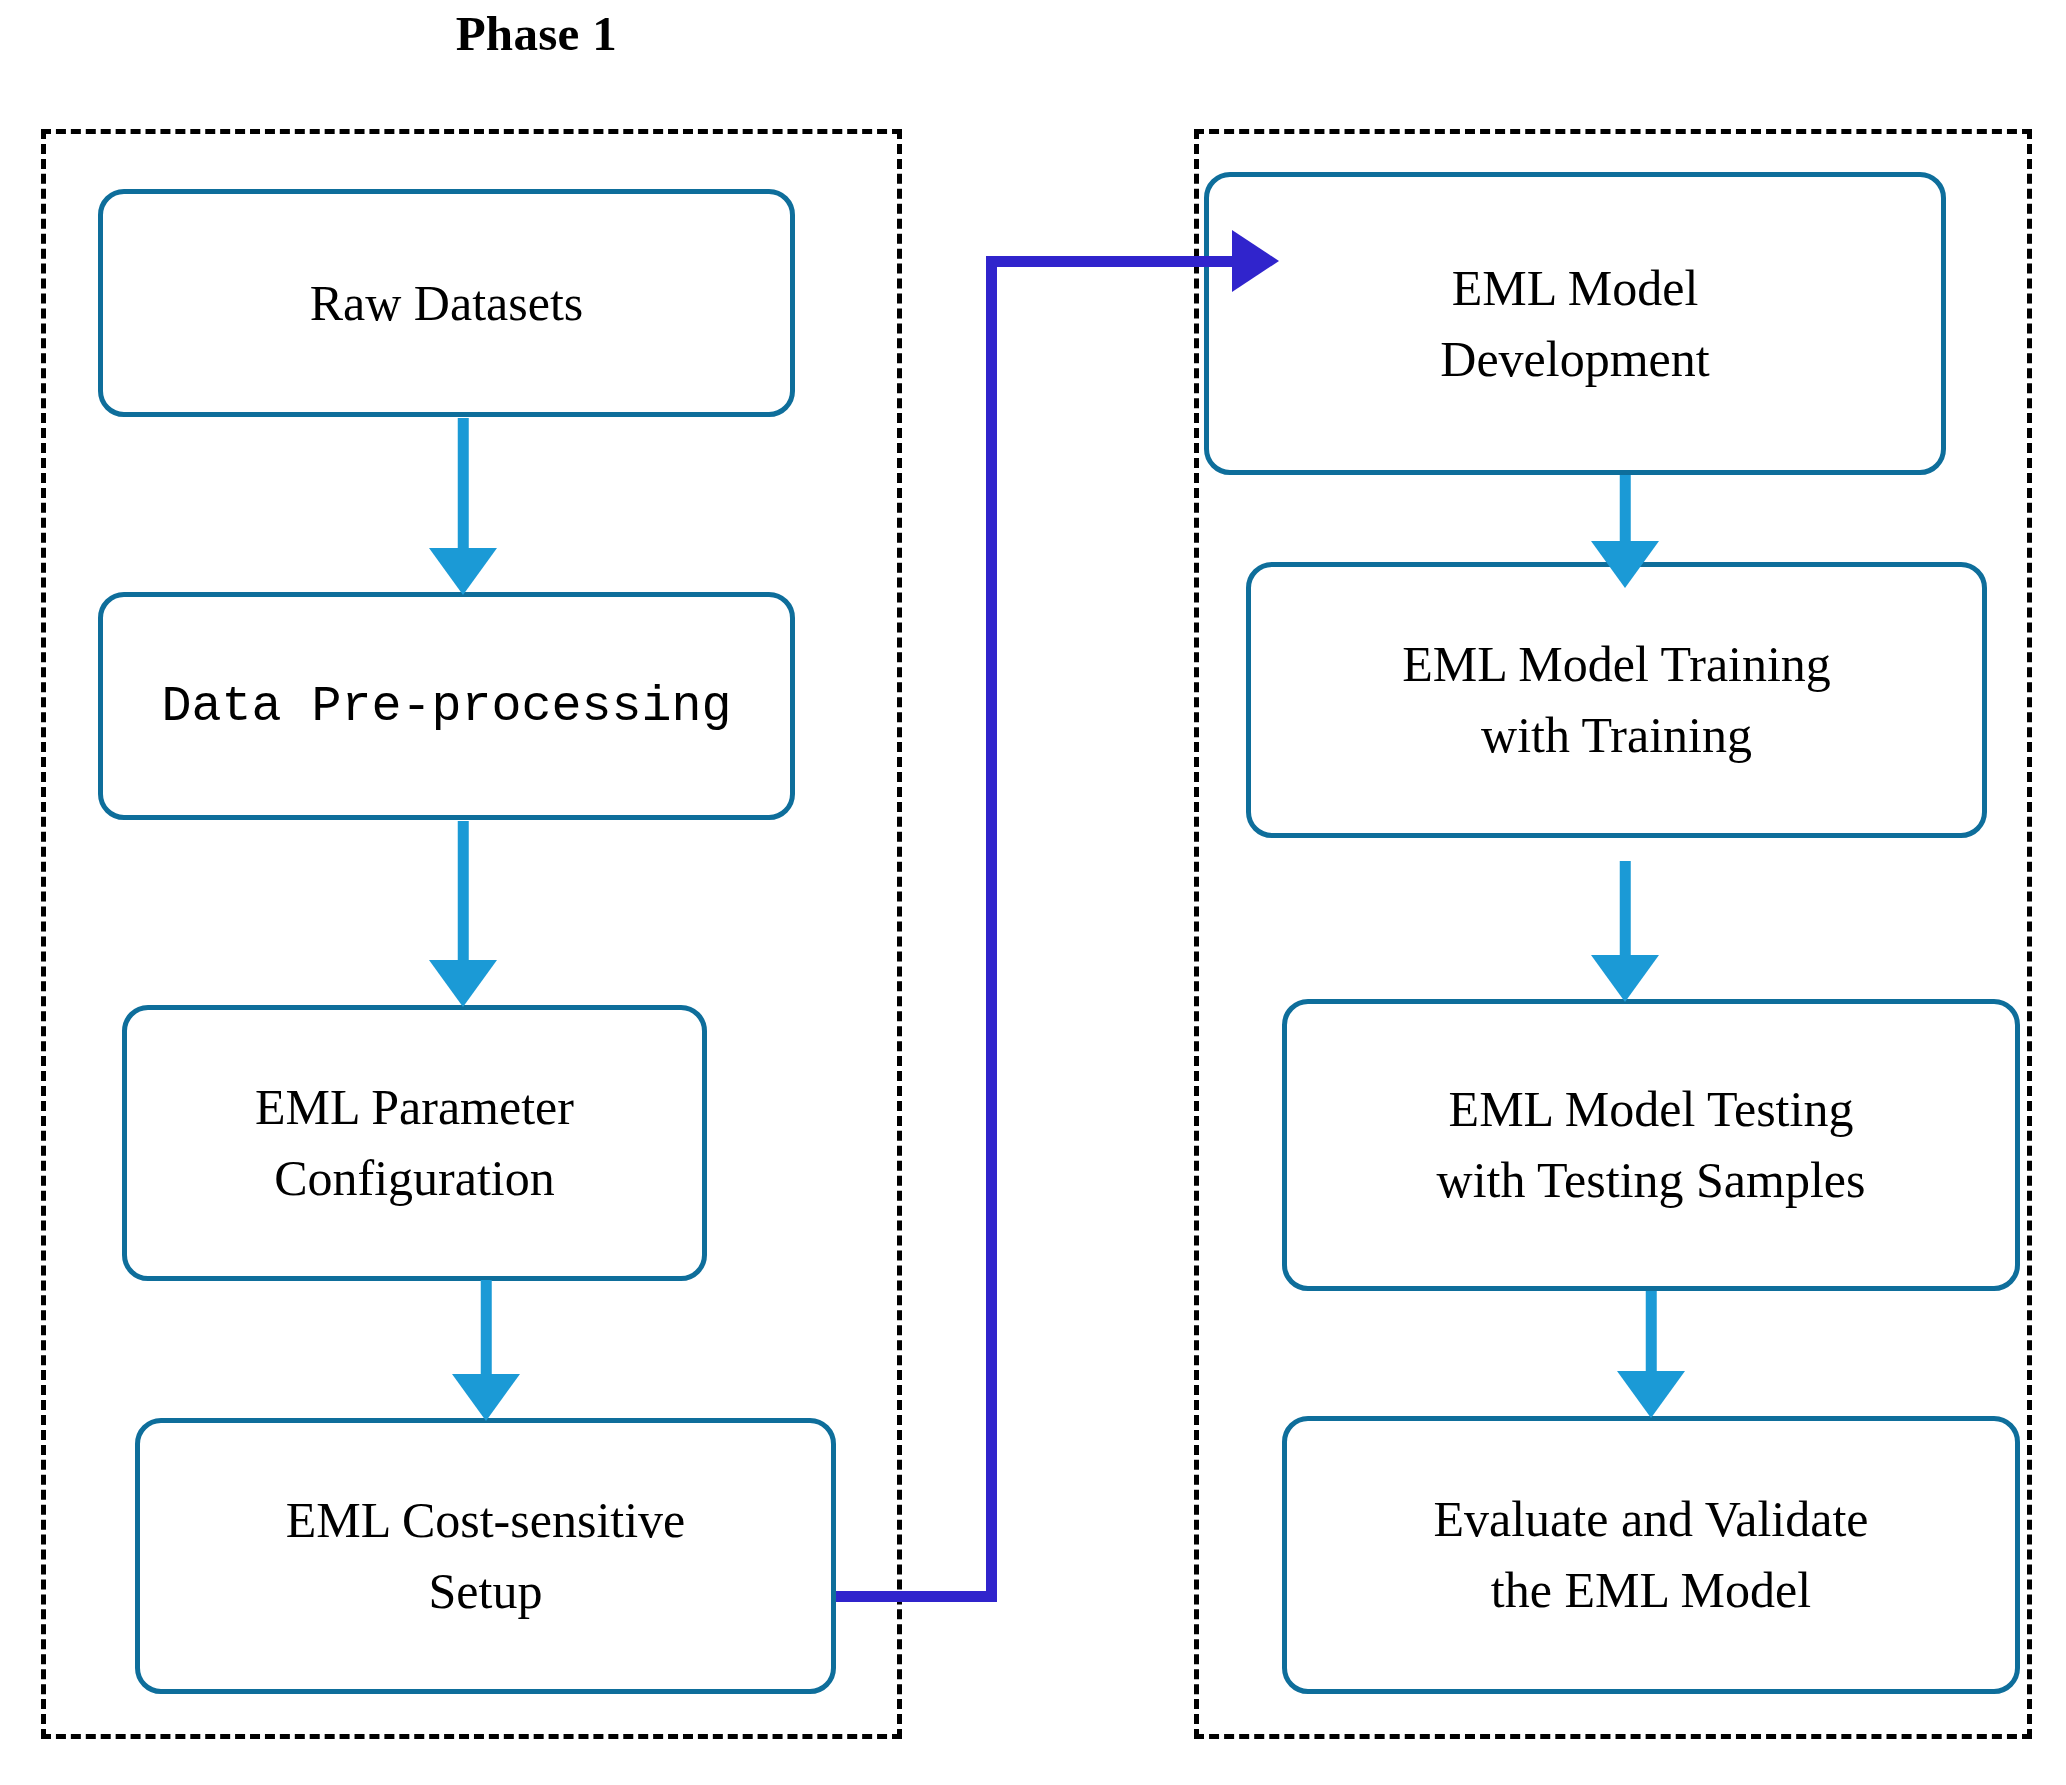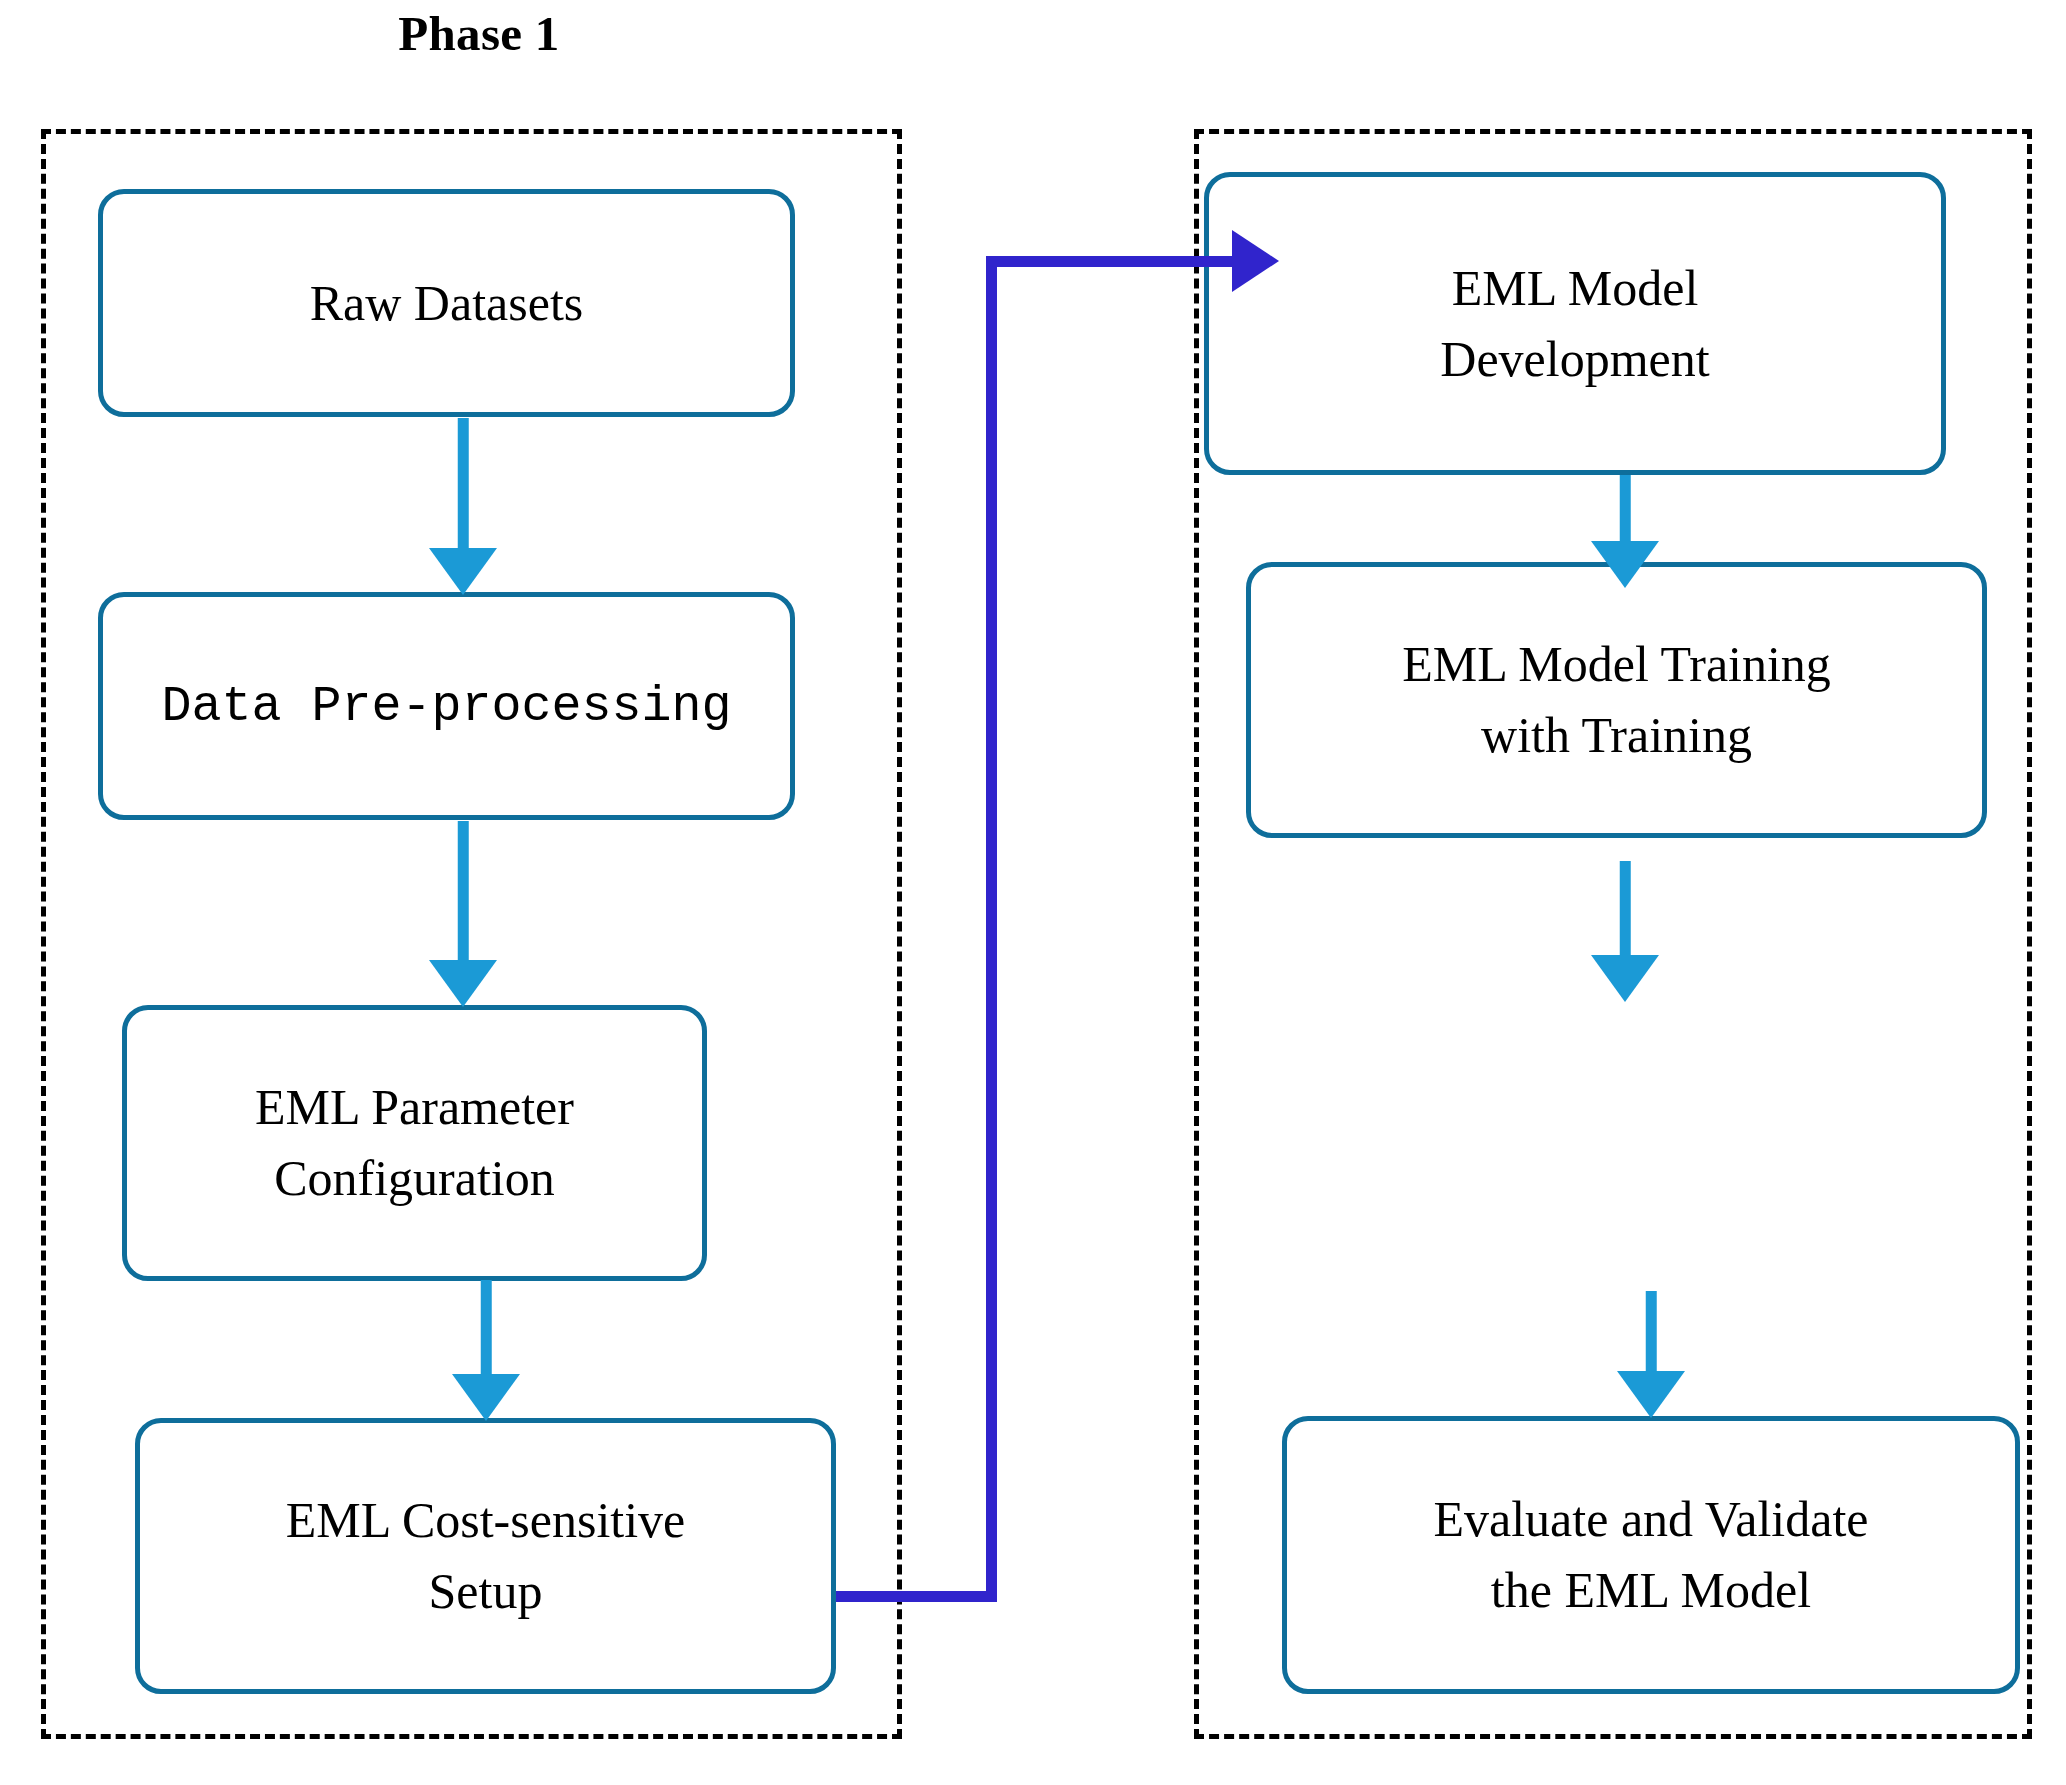--- a/index.html
+++ b/index.html
@@ -17,21 +17,21 @@
   }
 
   
   .phase-title {
     position: absolute;
     font-weight: bold;
     font-size: 49px;
     color: #000000;
     letter-spacing: 0.3px;
     white-space: nowrap;
-    text-align: center;
+    text-align: right;
     font-family: Liberation Serif, serif;
   }
   #phase1-title { left: 341px; top: 5.3px; width: 276px; }
   #phase2-title { left: 1320px; top: 27.6px; width: 276px; }
 
   
   .phase-panel {
     position: absolute;
     border: 5.9px dashed #000000;
     box-sizing: border-box;
@@ -156,20 +156,26 @@
     </div>
   </div>
 
   <div class="proc-box" id="box-model-training">
     <div>
       <span class="line">EML Model Training</span>
       <span class="line">with Training</span>
     </div>
   </div>
 
+  <div class="proc-box" id="box-model-testing">
+    <div>
+      <span class="line">EML Model Testing</span>
+      <span class="line">with Testing Samples</span>
+    </div>
+  </div>
 
   <div class="proc-box" id="box-evaluate">
     <div>
       <span class="line">Evaluate and Validate</span>
       <span class="line">the EML Model</span>
     </div>
   </div>
 
   <div class="v-arrow" id="arrow-raw-to-prep">
     <div class="shaft" style="height:135px;"></div>

